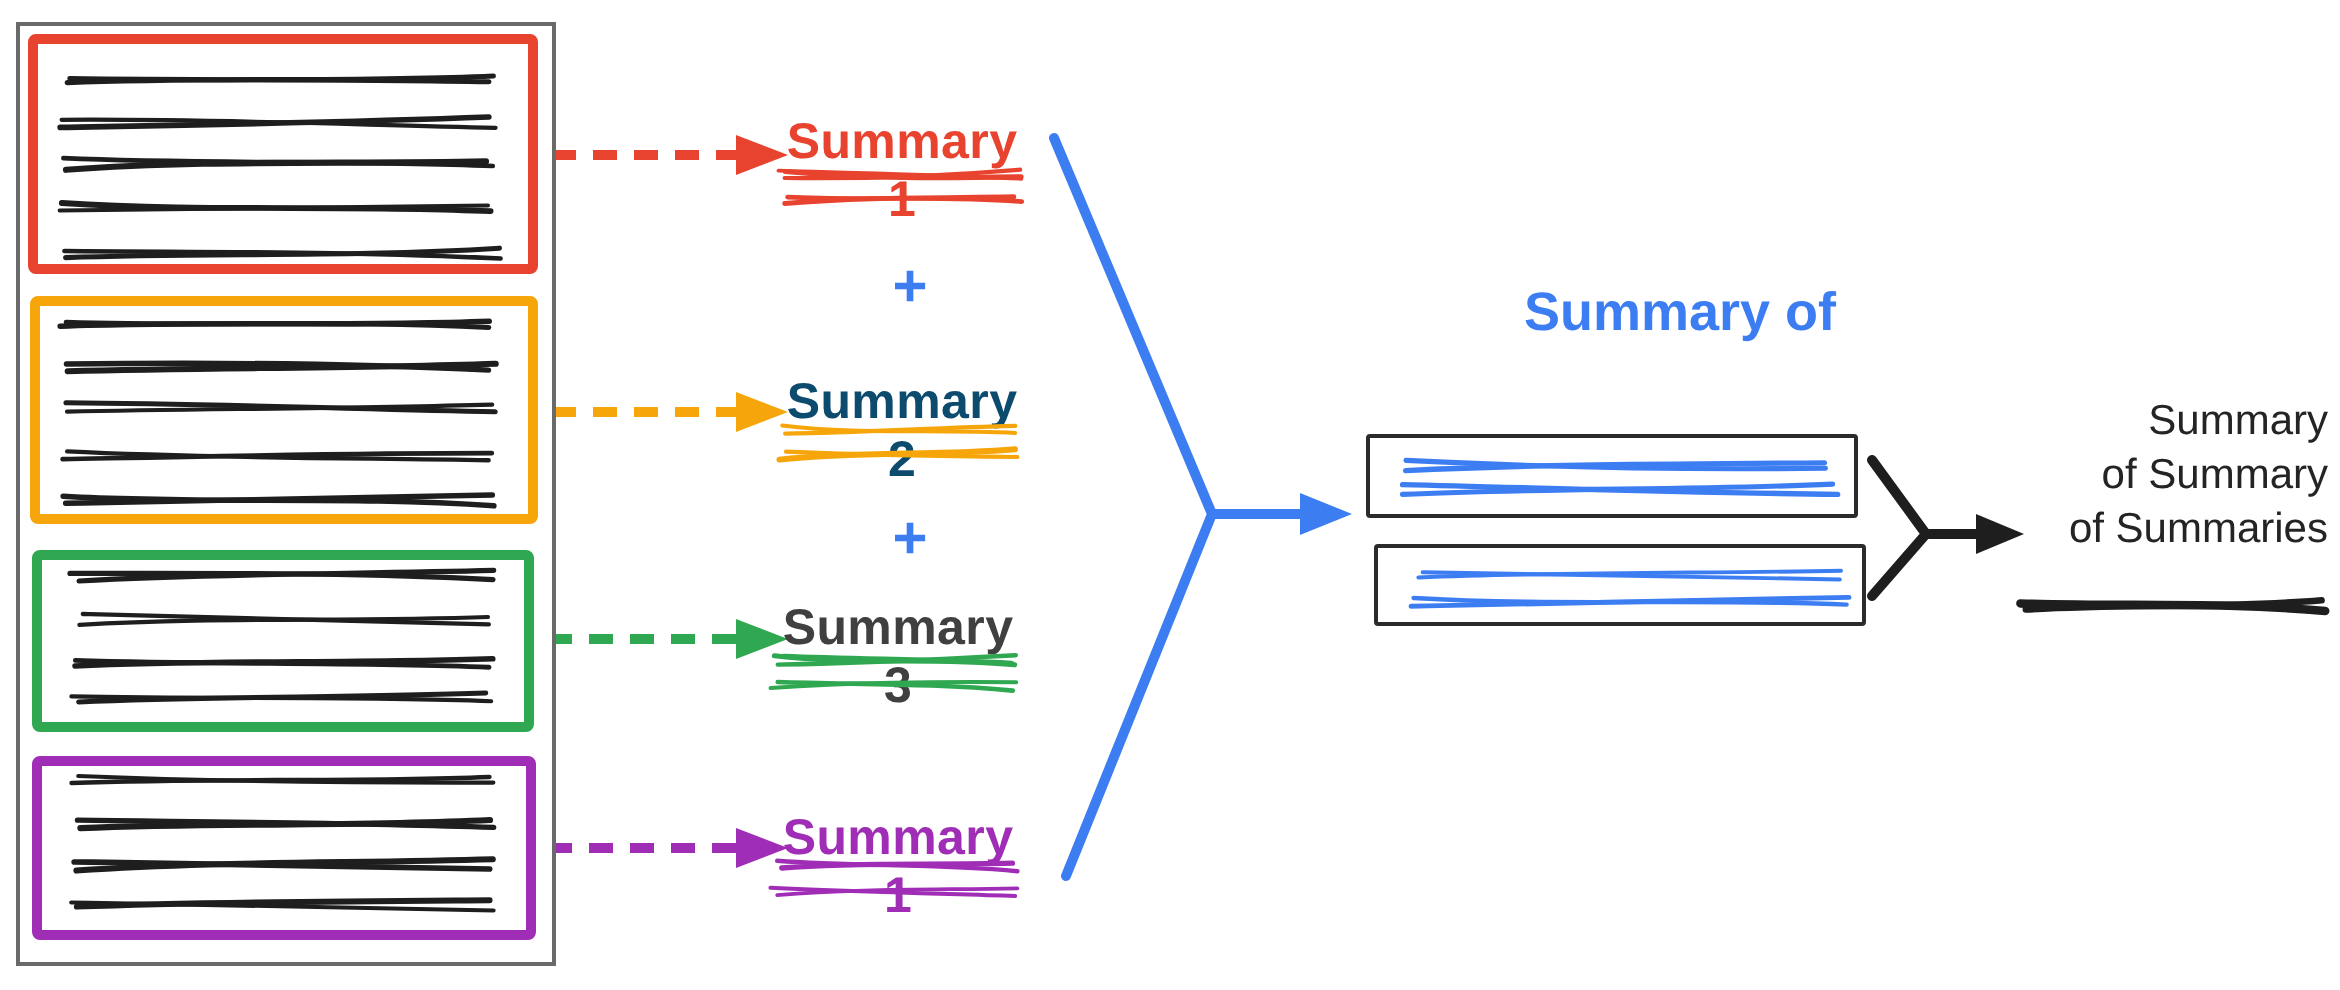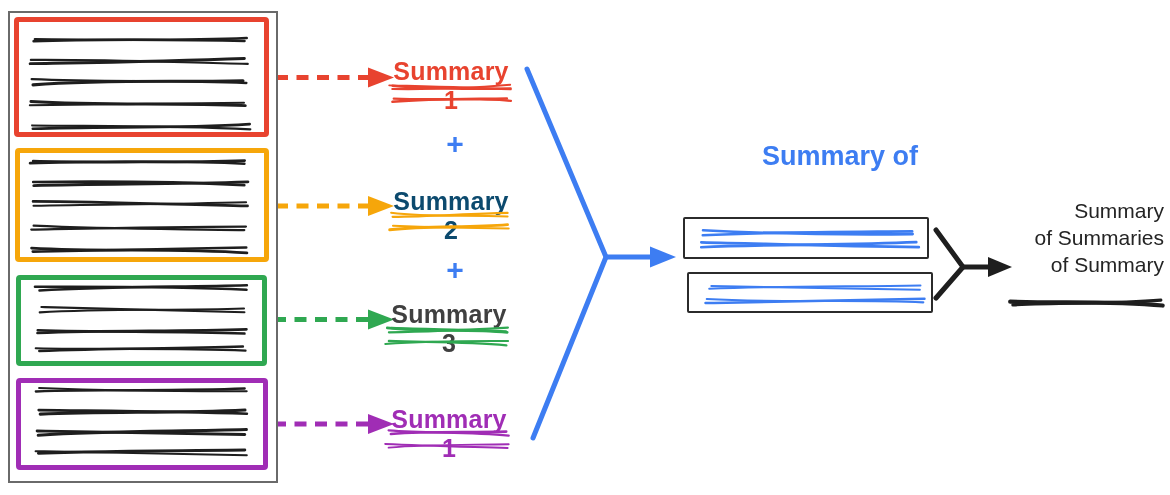--- a/index.html
+++ b/index.html
@@ -273,22 +273,22 @@
     <div class="scr" style="left:14px;top:22px;width:224px;height:10px">
         <svg width="224" height="10" viewBox="0 0 224 10" style="display: block; overflow: visible;">
           <path d="M3.8,3.0 C75.2,7.2 146.7,3.1 220.3,6.3" fill="none" stroke="#3D7DF2" stroke-width="2.18" stroke-linecap="round"></path>
           <path d="M2.5,7.1 C74.8,5.7 147.0,4.0 221.5,2.7" fill="none" stroke="#3D7DF2" stroke-width="2.47" stroke-linecap="round"></path>
         </svg>
       </div>
   </div>
 
   <div class="final-text" style="color: rgb(36, 36, 36);">
     <span>Summary</span>
+    <span>of Summary</span>
     <span>of Summaries</span>
-    <span>of Summary</span>
   </div>
   <div class="scr" style="left:1008px;top:296px;width:155px;height:13px;z-index:3">
       <svg width="155" height="13" viewBox="0 0 155 13" style="display: block; overflow: visible;">
         <path d="M2.2,5.7 C52.5,7.4 102.8,4.9 154.6,9.5" fill="none" stroke="#1E1E1E" stroke-width="4.25" stroke-linecap="round"></path>
         <path d="M4.9,8.8 C53.7,5.8 102.5,8.4 152.8,4.1" fill="none" stroke="#1E1E1E" stroke-width="3.25" stroke-linecap="round"></path>
       </svg>
     </div>
 
 </div>
 

